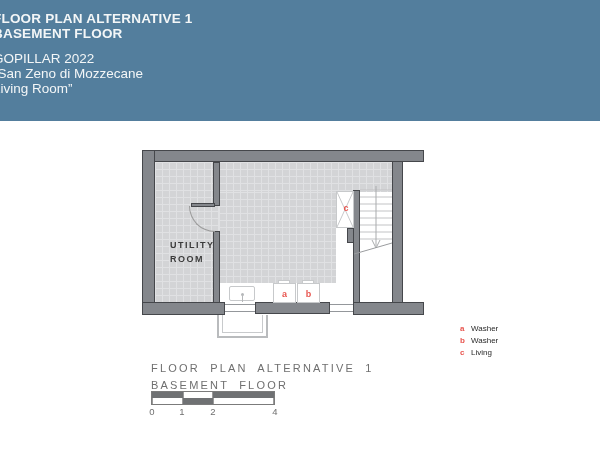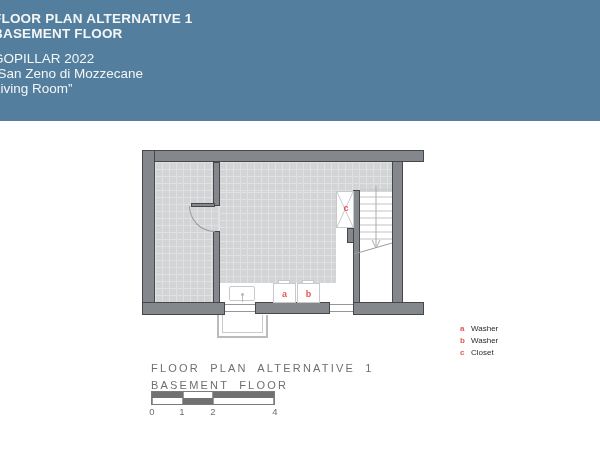--- a/index.html
+++ b/index.html
@@ -121,33 +121,37 @@
   <div class="abs fixture" style="left:278px;top:280px;width:12px;height:4px;"></div>
   <div class="abs fixture" style="left:273px;top:283px;width:23px;height:20px;">
     <div class="abs marker" style="left:0;top:5px;width:21px;">a</div>
   </div>
 
   <div class="abs fixture" style="left:302px;top:280px;width:12px;height:4px;"></div>
   <div class="abs fixture" style="left:297px;top:283px;width:23px;height:20px;">
     <div class="abs marker" style="left:0;top:5px;width:21px;">b</div>
   </div>
 
+  <div class="abs utility-label" style="left:170px;top:238px;">
+    <div>UTILITY</div>
+    <div>ROOM</div>
+  </div>
 
   <div class="abs" style="left:460px;top:324px;">
     <div class="legend-row">
       <span class="legend-key">a</span>
       <span class="legend-label">Washer</span>
     </div>
     <div class="legend-row">
       <span class="legend-key">b</span>
       <span class="legend-label">Washer</span>
     </div>
     <div class="legend-row">
       <span class="legend-key">c</span>
-      <span class="legend-label">Closet</span>
+      <span class="legend-label">Living</span>
     </div>
   </div>
 
   <div class="abs cad" style="left:151px;top:362px;">FLOOR PLAN ALTERNATIVE 1</div>
   <div class="abs cad" style="left:151px;top:379px;">BASEMENT FLOOR</div>
 
   <div class="abs scalebar" style="left:151px;top:391px;width:124px;height:14px;">
     <div class="srow">
       <div class="sc d" style="width:31px;"></div>
       <div class="sc w" style="width:30px;"></div>

